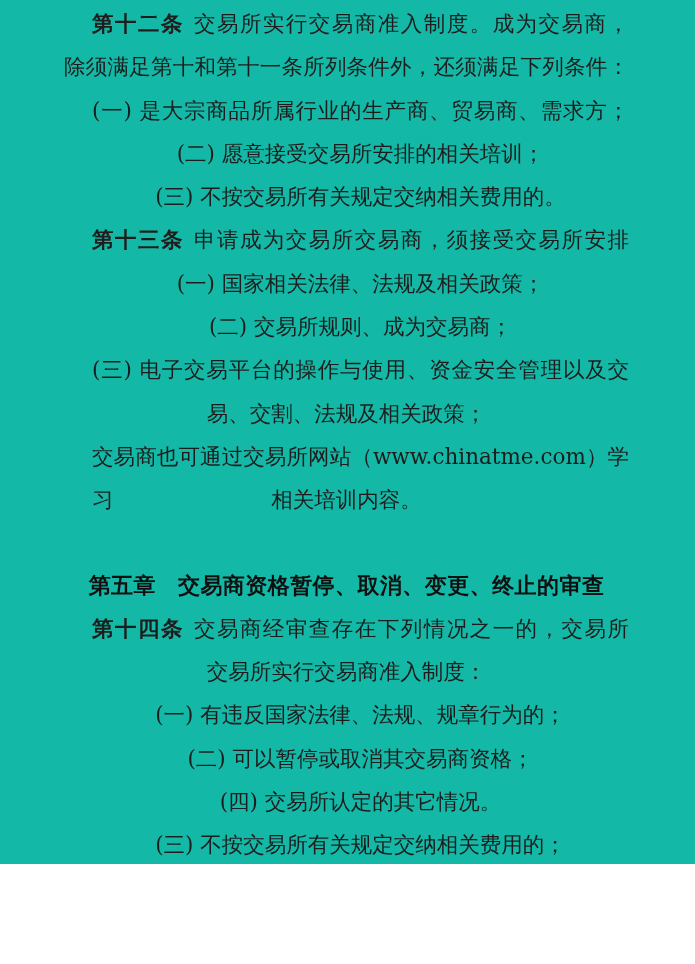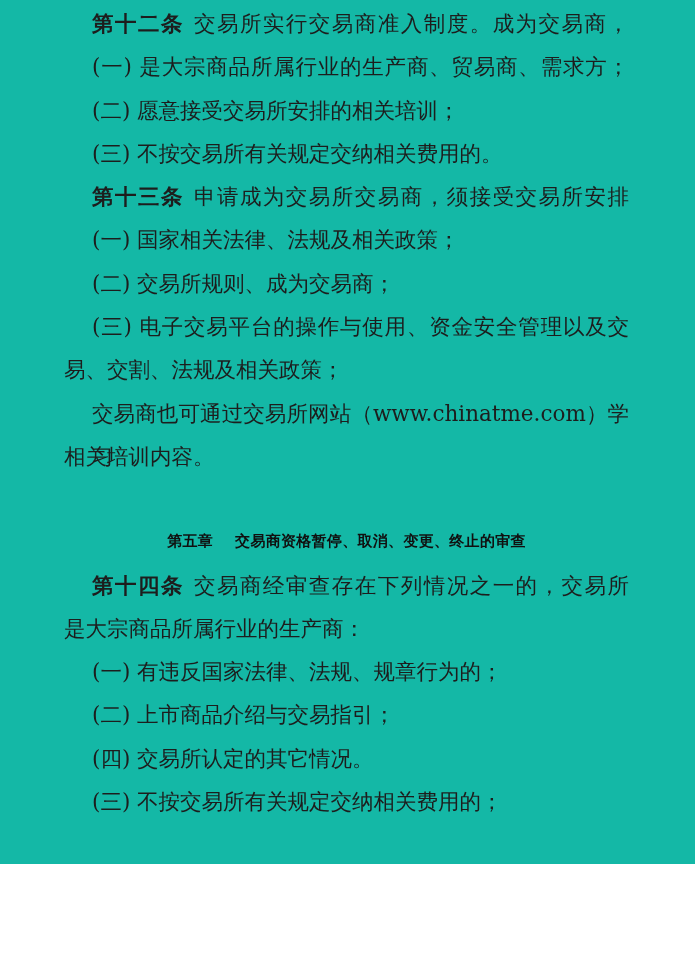--- a/index.html
+++ b/index.html
@@ -10,53 +10,54 @@
     padding:2px 66px 0 64px;
     background:#14b8a6;
     color:#1d1d1d;
     font-family:"DejaVu Serif", serif;
     font-size:21.5px;
     overflow:hidden;
   }
   .line{
     height:43.3px;
     line-height:43.3px;
-    text-align:left;
+    text-align:center;
     white-space:nowrap;
   }
   .indent{padding-left:28px;}
   .fill{
     white-space:normal;
     text-align:justify;
     text-align-last:justify;
   }
   .num{
     font-weight:bold;
     margin-right:10px;
   }
   .chapter{
     height:43.3px;
     line-height:43.3px;
     margin-top:42px;
     text-align:center;
     font-family:"DejaVu Sans", sans-serif;
     font-weight:bold;
-    font-size:15px;
+    font-size:22px;
     color:#101010;
     letter-spacing:0.02em;
   }
   .chapter .chapnum{margin-right:22px;}
 </style>
 </head>
 <body>
 
 <div class="page">
 
   <div class="line indent fill"><span class="num">第十二条</span><span>交易所实行交易商准入制度。成为交易商，</span></div>
 
+  <div class="line fill">除须满足第十和第十一条所列条件外，还须满足下列条件：</div>
 
   <div class="line indent fill">(一) 是大宗商品所属行业的生产商、贸易商、需求方；</div>
 
   <div class="line indent">(二) 愿意接受交易所安排的相关培训；</div>
 
   <div class="line indent">(三) 不按交易所有关规定交纳相关费用的。</div>
 
   <div class="line indent fill"><span class="num">第十三条</span><span>申请成为交易所交易商，须接受交易所安排</span></div>
 
 
@@ -70,23 +71,23 @@
 
 
   <div class="line indent fill">交易商也可通过交易所网站（www.chinatme.com）学习</div>
 
   <div class="line">相关培训内容。</div>
 
   <div class="chapter"><span class="chapnum">第五章</span><span>交易商资格暂停、取消、变更、终止的审查</span></div>
 
   <div class="line indent fill"><span class="num">第十四条</span><span>交易商经审查存在下列情况之一的，交易所</span></div>
 
-  <div class="line">是大宗商品所属行业的生产商：</div>
+  <div class="line">交易所实行交易商准入制度：</div>
 
   <div class="line indent">(一) 有违反国家法律、法规、规章行为的；</div>
 
-  <div class="line indent">(二) 上市商品介绍与交易指引；</div>
+  <div class="line indent">(二) 可以暂停或取消其交易商资格；</div>
 
   <div class="line indent">(四) 交易所认定的其它情况。</div>
 
   <div class="line indent">(三) 不按交易所有关规定交纳相关费用的；</div>
 
 </div>
 
 </body></html>

